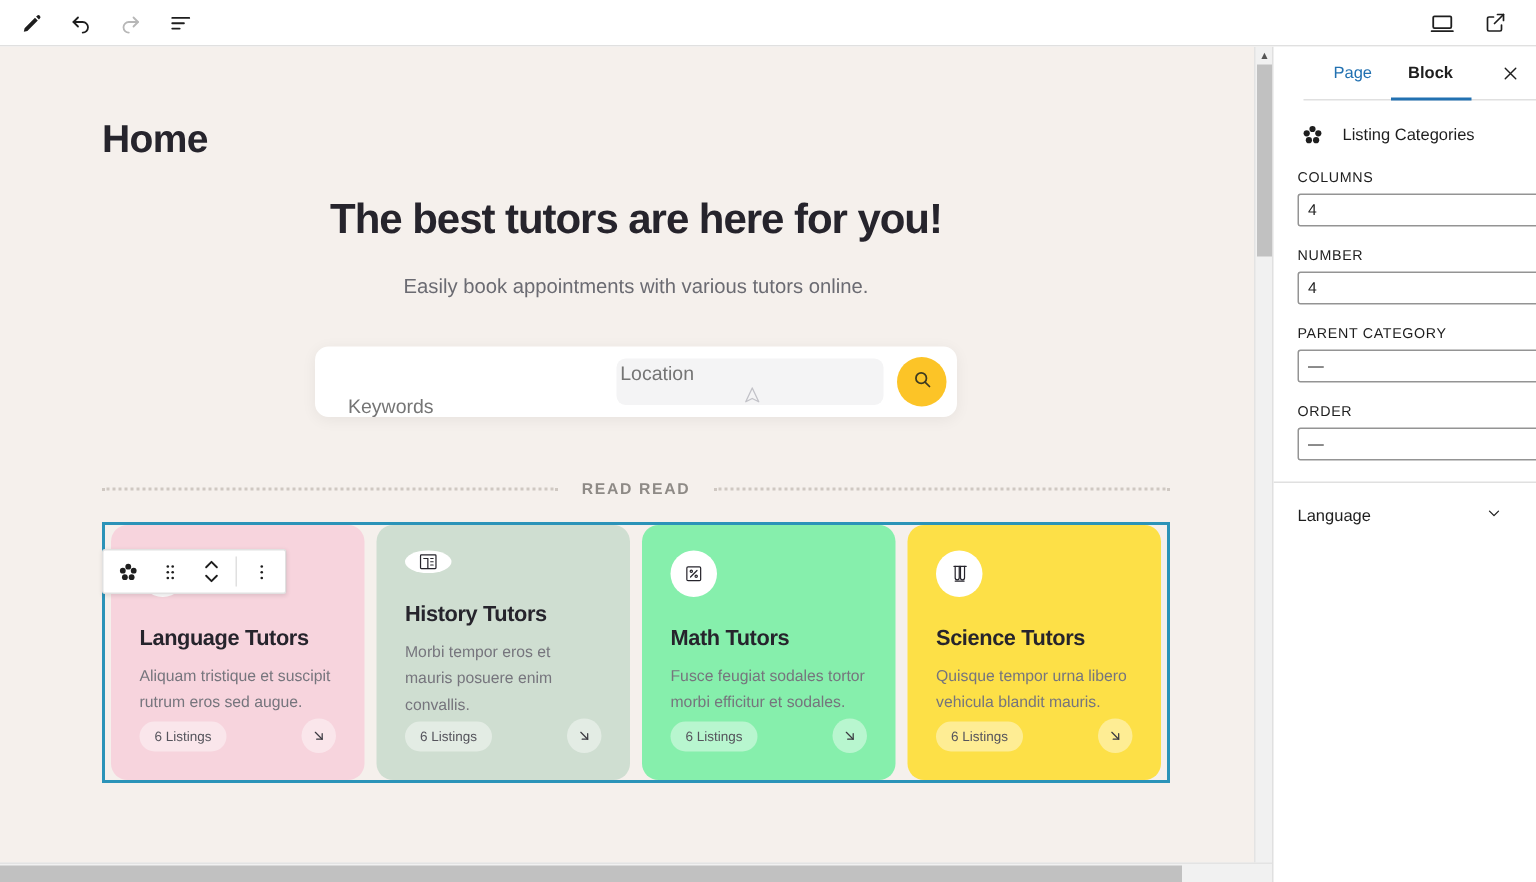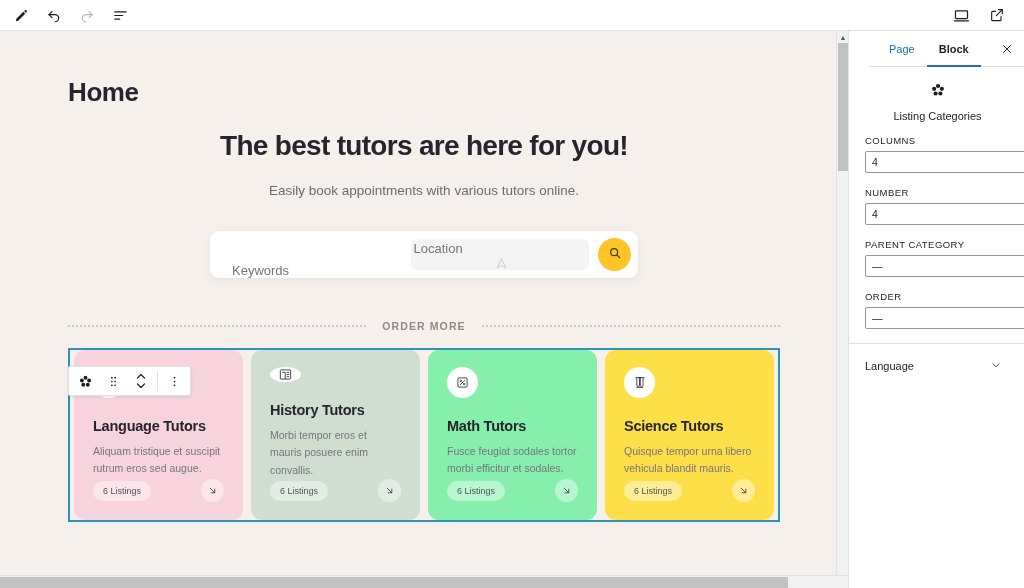--- a/index.html
+++ b/index.html
@@ -180,21 +180,21 @@
   .sb-tab.active {
     color: #1e1e1e; font-weight: 600;
     box-shadow: inset 0 -2px 0 #2271b1;
   }
   .sb-close {
     margin-left: auto; width: 26px; height: 26px; display: flex;
     align-items: center; justify-content: center; cursor: pointer; color: #1e1e1e;
     margin-right: 2px;
   }
   .sb-blockhead {
-    display: flex; align-items: center; gap: 10px; padding: 13px 14px 13px 16px; flex-direction: column;
+    display: flex; align-items: center; gap: 10px; padding: 13px 14px 13px 16px;
   }
   .sb-blockicon { width: 20px; height: 20px; display:flex; align-items:center; justify-content:center; color:#1e1e1e; }
   .sb-blockname { font-size: 11px; color: #1e1e1e; font-weight: 400; }
   .sb-fields { padding: 0 0 0 0; }
   .field { padding: 0 0 0 0; margin: 0 0 14px 0; }
   .field-label {
     font-size: 9.5px; letter-spacing: .45px; color: #1e1e1e; font-weight: 400;
     text-transform: uppercase; margin: 0 0 5px 16px;
   }
   .field-ctl {
@@ -285,21 +285,21 @@
               <svg width="14" height="14" viewBox="0 0 24 24" fill="none" stroke="currentColor" stroke-width="2" stroke-linecap="round">
                   <circle cx="10.5" cy="10.5" r="6"></circle>
                   <path d="M15.2 15.2 20 20"></path>
                 </svg>
             </span>
           </button>
         </div>
 
         <div class="readmore-row">
           <span class="dash"></span>
-          <span class="readmore-label">ORDER MORE</span>
+          <span class="readmore-label">READ READ</span>
           <span class="dash"></span>
         </div>
 
         <div class="cards-outer">
           <div class="cards-grid">
 
             <div class="card-cell">
               <div class="card" style="background:#f7d4dd">
                 <div class="card-icon">
                   <svg width="13" height="13" viewBox="0 0 24 24" fill="none" stroke="currentColor" stroke-width="1.5">

